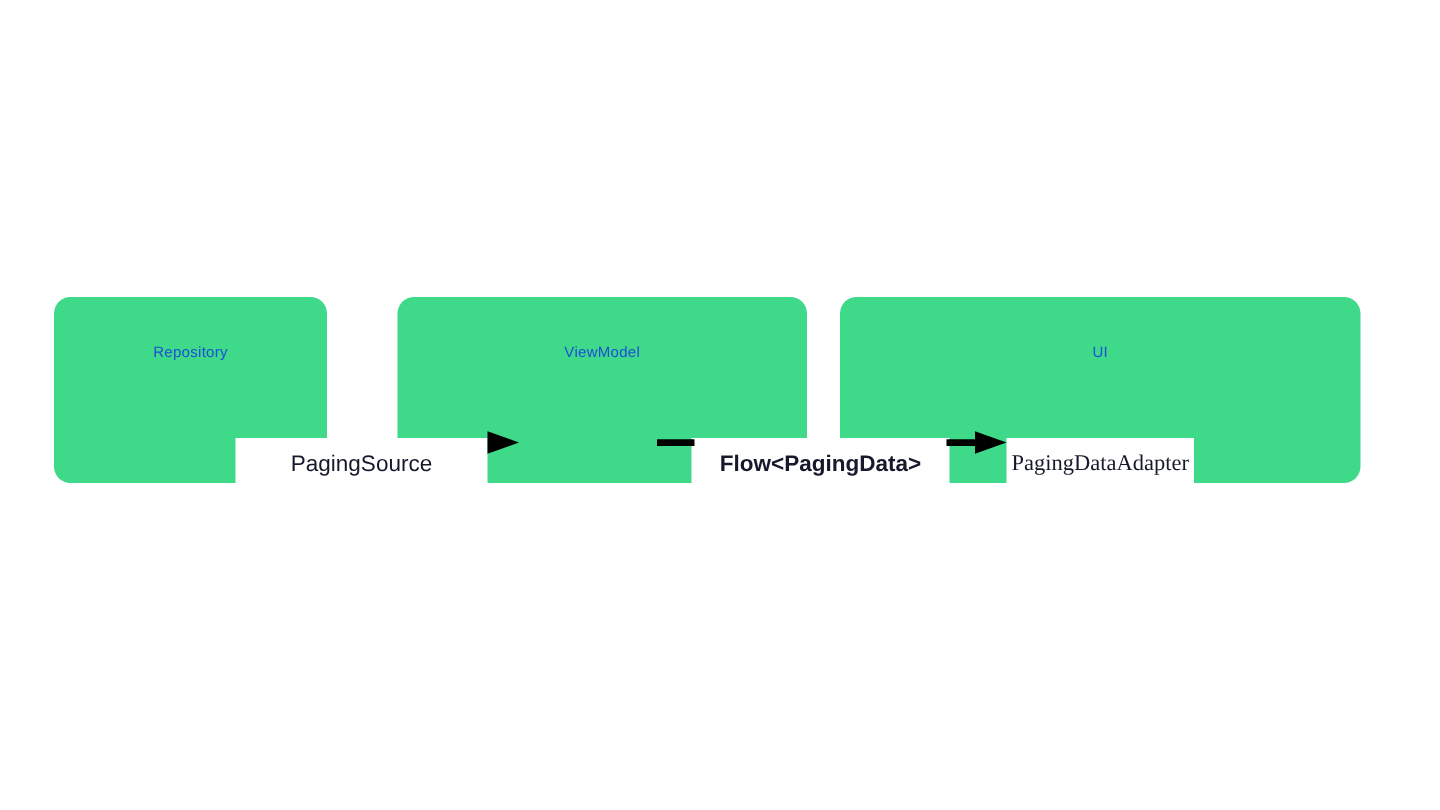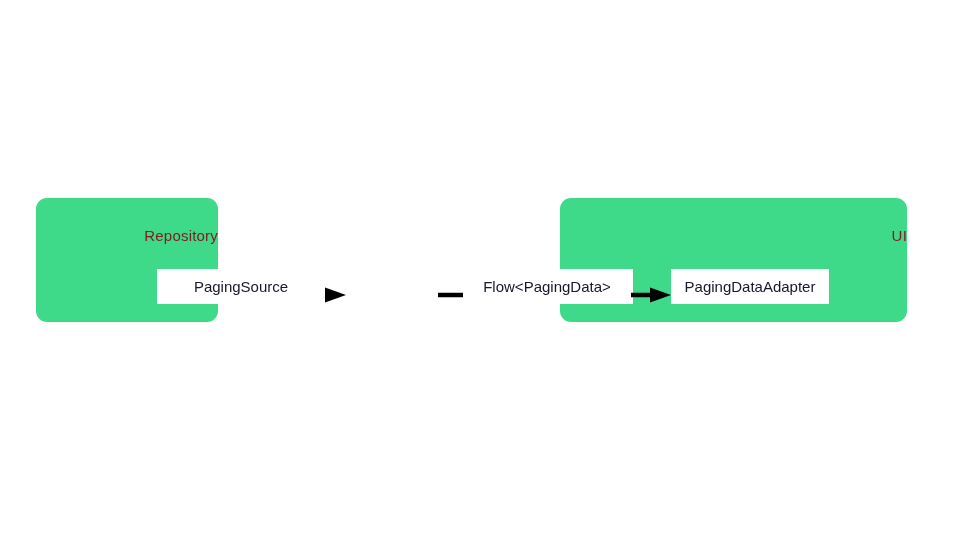--- a/index.html
+++ b/index.html
@@ -33,50 +33,50 @@
   }
   .layer-box.repository { left: 36px;  width: 182px; }
   .layer-box.viewmodel  { left: 265px; width: 273px; }
   .layer-box.ui         { left: 560px; width: 347px; }
 
   .layer-title {
     position: absolute;
     top: 28px;
     left: 0;
     right: 0;
-    text-align: right;
-    color: #7f1d1d;
-    font-size: 15px;
+    text-align: center;
+    color: #1d4ed8;
+    font-size: 10px;
     font-family: "Liberation Sans", sans-serif;
     font-weight: 400;
     letter-spacing: 0.2px;
     line-height: 20px;
     white-space: nowrap;
   }
 
   
   .chip {
     position: absolute;
-    top: 269px;
+    top: 292px;
     height: 35px;
     background: #ffffff;
     color: #16182b;
     font-size: 15px;
     font-family: "Liberation Sans", sans-serif;
     display: flex;
     align-items: center;
     justify-content: center;
     box-sizing: border-box;
     white-space: nowrap;
     z-index: 5;
   }
   .chip.paging-source  { left: 157px; width: 168px; }
   .chip.pager          { left: 345px; width: 95px;  }
-  .chip.flow           { left: 461px; width: 172px; }
-  .chip.adapter        { left: 671px; width: 158px; }
+  .chip.flow           { left: 461px; width: 172px; font-weight: bold; }
+  .chip.adapter        { left: 671px; width: 125px; font-family: Liberation Serif, serif; }
 
   
   .connector {
     position: absolute;
     z-index: 6;
   }
   .connector svg { display: block; overflow: visible; }
 
   
   .connector.conn-1 { left: 322px; top: 283px; width: 26px; height: 24px; }
@@ -87,20 +87,23 @@
 </style>
 </head>
 <body>
 
 <div id="diagram-canvas">
 
   <div class="layer-box repository">
     <div class="layer-title">Repository</div>
   </div>
 
+  <div class="layer-box viewmodel">
+    <div class="layer-title">ViewModel</div>
+  </div>
 
   <div class="layer-box ui">
     <div class="layer-title">UI</div>
   </div>
 
   <div class="chip paging-source">PagingSource</div>
 
 
   <div class="chip flow">Flow&lt;PagingData&gt;</div>
 

